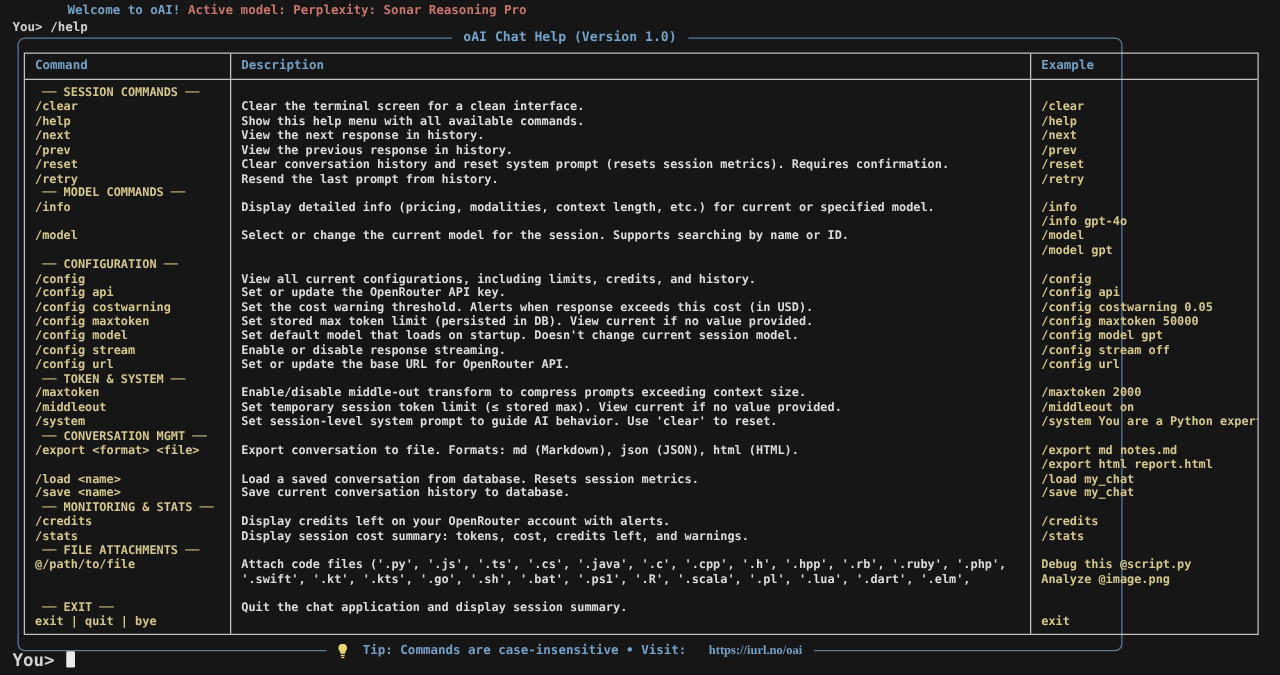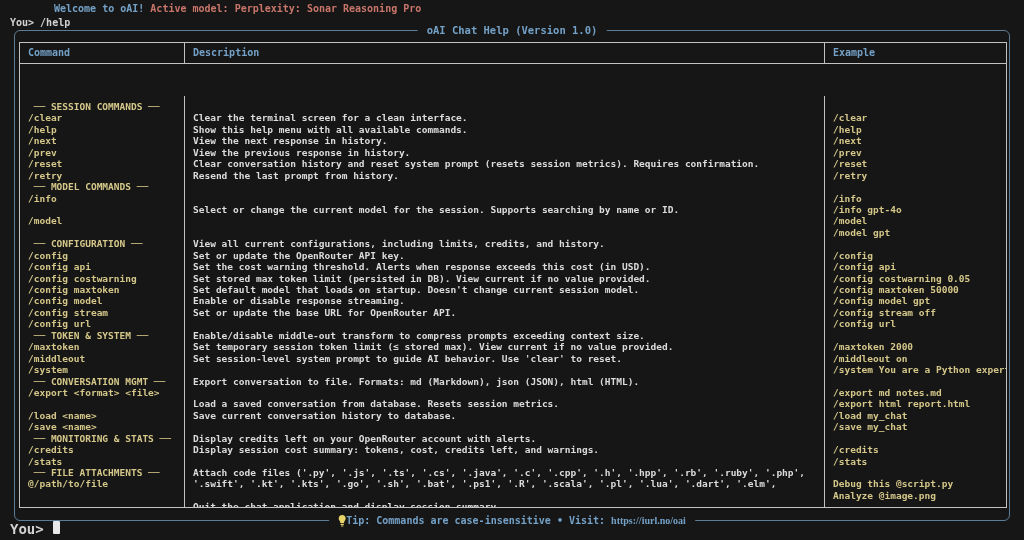--- a/index.html
+++ b/index.html
@@ -22,42 +22,42 @@
     color:var(--white);
     position:relative;
   }
   .line{white-space:pre;}
   .topline1{position:absolute;left:10px;top:3px;font-size:10px;}
   .topline2{position:absolute;left:10px;top:17px;font-size:10px;color:#d2d2d2;}
   .blue{color:var(--blue);margin-left:44px;}
   .salmon{color:var(--salmon);}
 
   .panel{
-    position:absolute;left:14px;top:30px;width:996px;height:491px;
+    position:absolute;left:14px;top:30px;width:884px;height:491px;
     border:1.5px solid var(--pborder);
     border-radius:6px;
   }
   .panel-title{
     position:absolute;top:-8px;left:50%;transform:translateX(-50%);
     background:var(--bg);padding:0 9px;color:var(--blue);
     font-size:10.5px;white-space:pre;line-height:15px;
   }
   .panel-footer{
     position:absolute;bottom:-8px;left:50%;transform:translateX(-50%);
     background:var(--bg);padding:0 9px;color:var(--blue);
     font-size:10px;white-space:pre;line-height:15px;
-    display:flex;align-items:center;gap:0;
+    display:flex;align-items:center;gap:12px;
   }
   .panel-footer .url{color:var(--blue);text-decoration:none;font-family:Liberation Serif, serif;}
   .bulb{display:inline-flex;align-items:center;}
 
   .htable{
     position:absolute;left:4px;top:11px;width:988px;height:466px;
     border:1.5px solid var(--tborder);
-    display:flex;flex-direction:column;gap:32px;
+    display:flex;flex-direction:column;
   }
   .thead{
     display:grid;grid-template-columns:165px 640px 1fr;
     border-bottom:1.5px solid var(--tborder);
     height:21px;flex:0 0 auto;
   }
   .th{
     color:var(--blue);font-size:10px;line-height:19px;padding-left:8px;white-space:pre;
   }
   .th.b1,.col.b1{border-right:1.5px solid var(--tborder);}
@@ -139,20 +139,21 @@
         </div>
       <div class="col col-description b1" id="colDescription">
           <div class="row">&nbsp;</div>
           <div class="row">Clear the terminal screen for a clean interface.</div>
           <div class="row">Show this help menu with all available commands.</div>
           <div class="row">View the next response in history.</div>
           <div class="row">View the previous response in history.</div>
           <div class="row">Clear conversation history and reset system prompt (resets session metrics). Requires confirmation.</div>
           <div class="row">Resend the last prompt from history.</div>
           <div class="row">&nbsp;</div>
+          <div class="row">Display detailed info (pricing, modalities, context length, etc.) for current or specified model.</div>
           <div class="row">&nbsp;</div>
           <div class="row">Select or change the current model for the session. Supports searching by name or ID.</div>
           <div class="row">&nbsp;</div>
           <div class="row">&nbsp;</div>
           <div class="row">View all current configurations, including limits, credits, and history.</div>
           <div class="row">Set or update the OpenRouter API key.</div>
           <div class="row">Set the cost warning threshold. Alerts when response exceeds this cost (in USD).</div>
           <div class="row">Set stored max token limit (persisted in DB). View current if no value provided.</div>
           <div class="row">Set default model that loads on startup. Doesn't change current session model.</div>
           <div class="row">Enable or disable response streaming.</div>

